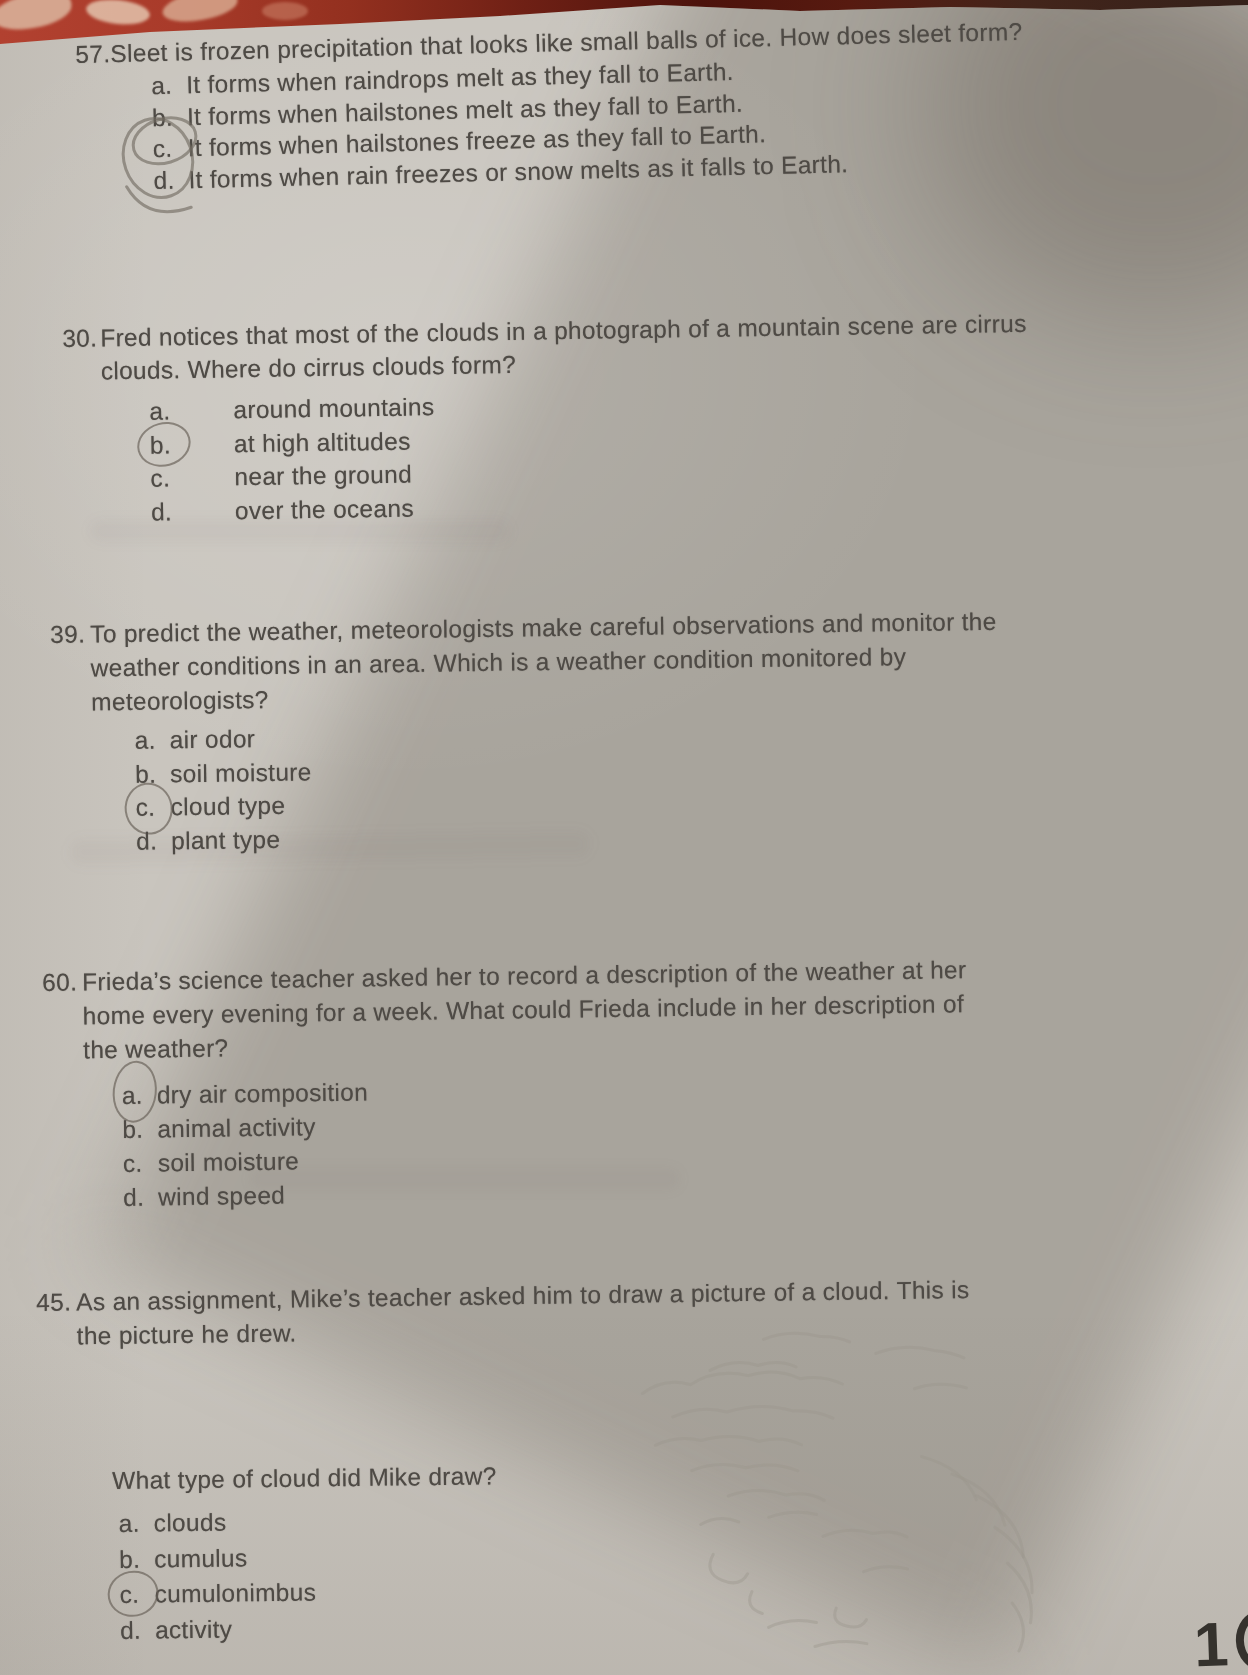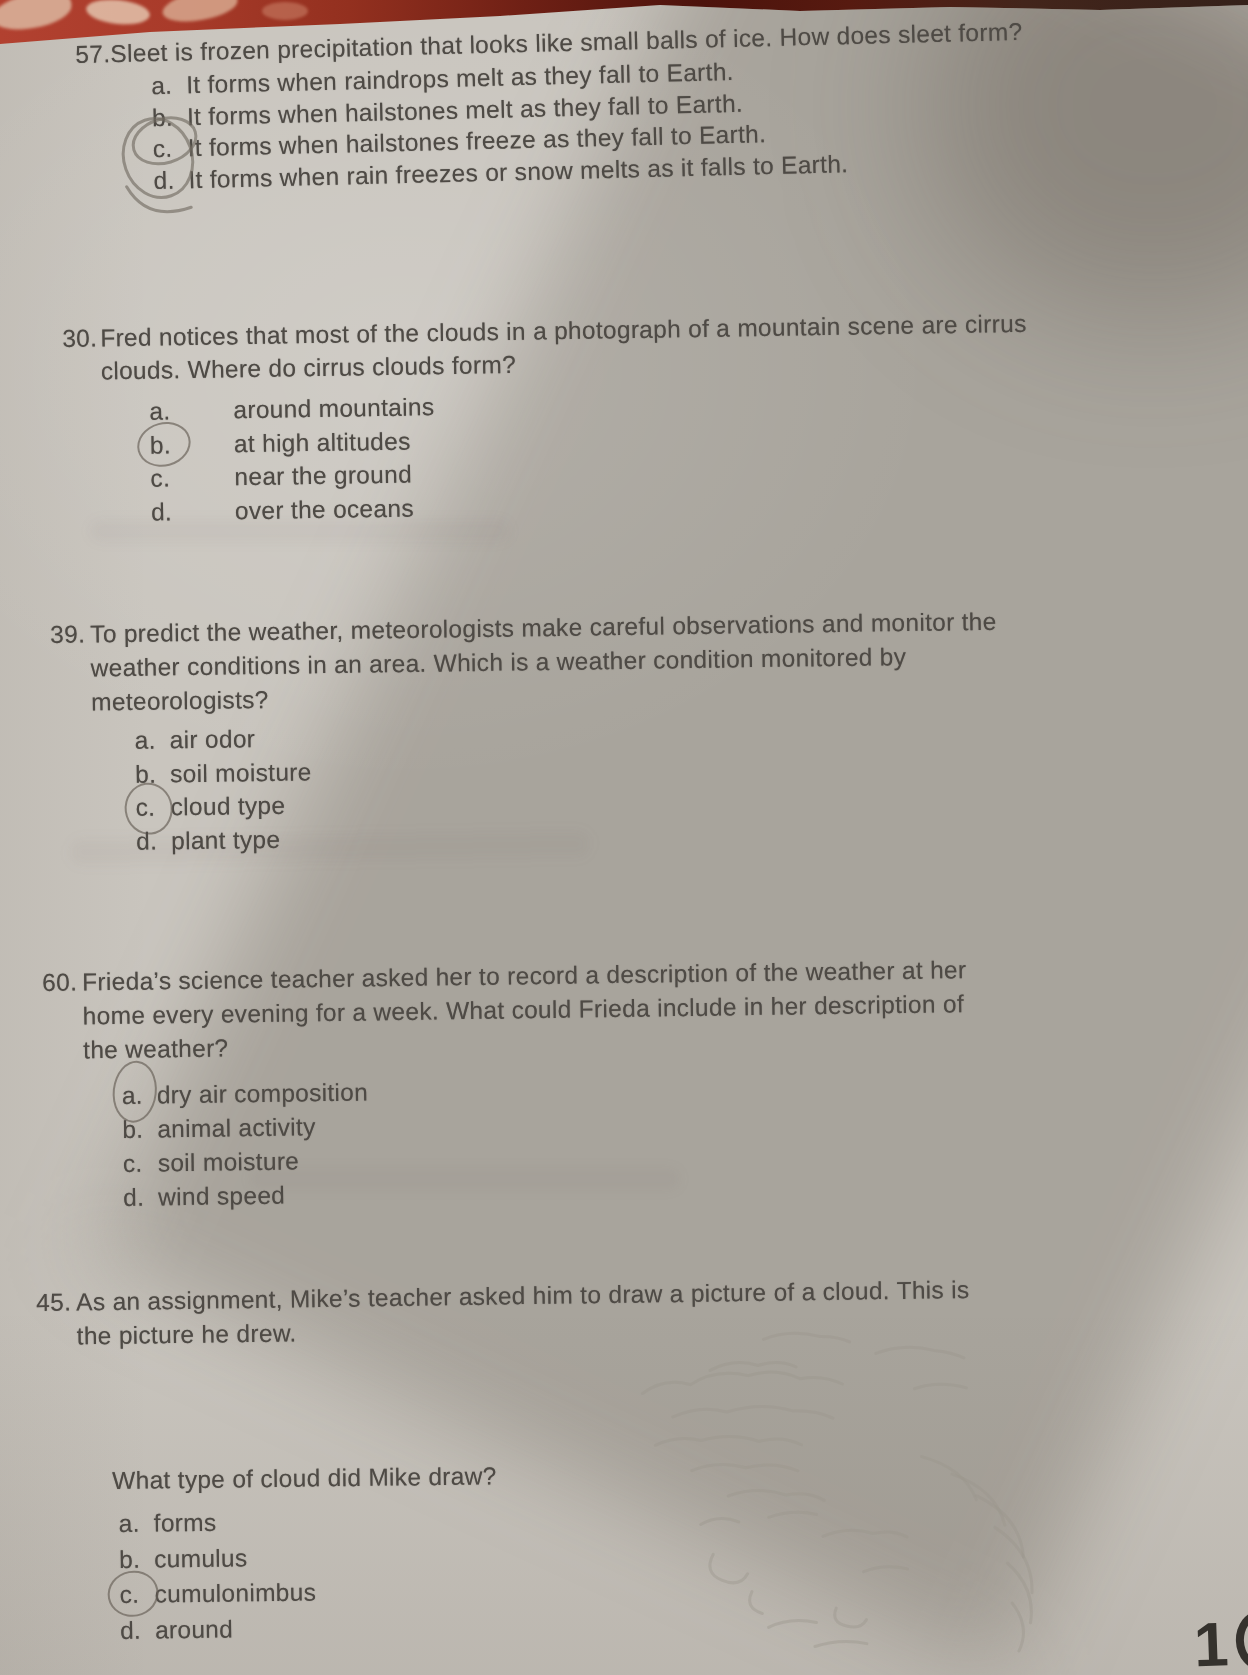--- a/index.html
+++ b/index.html
@@ -238,33 +238,33 @@
       <path d="M84,222 q18,-10 38,-2"></path>
       <path d="M218,308 q-6,14 10,18 q14,4 20,-6"></path>
     </g>
   </svg>
 
   <section class="q q61b" style="left:112px;top:1464px;transform:rotate(-0.7deg);">
     <div class="qtext" style="white-space:nowrap;">What type of cloud did Mike draw?</div>
     <div class="opts" style="margin-left:6px;margin-top:10px;">
       <div class="row">
         <span class="letter">a.</span>
-        <span class="otext">forms</span>
+        <span class="otext">clouds</span>
       </div>
       <div class="row">
         <span class="letter">b.</span>
         <span class="otext">cumulus</span>
       </div>
       <div class="row">
         <span class="letter circled c61">c.</span>
         <span class="otext">cumulonimbus</span>
       </div>
       <div class="row">
         <span class="letter">d.</span>
-        <span class="otext">around</span>
+        <span class="otext">activity</span>
       </div>
     </div>
   </section>
 
   <div class="pagenum">
     <span>1</span><span class="partial-digit"></span>
   </div>
 </div>
 
 </body></html>

